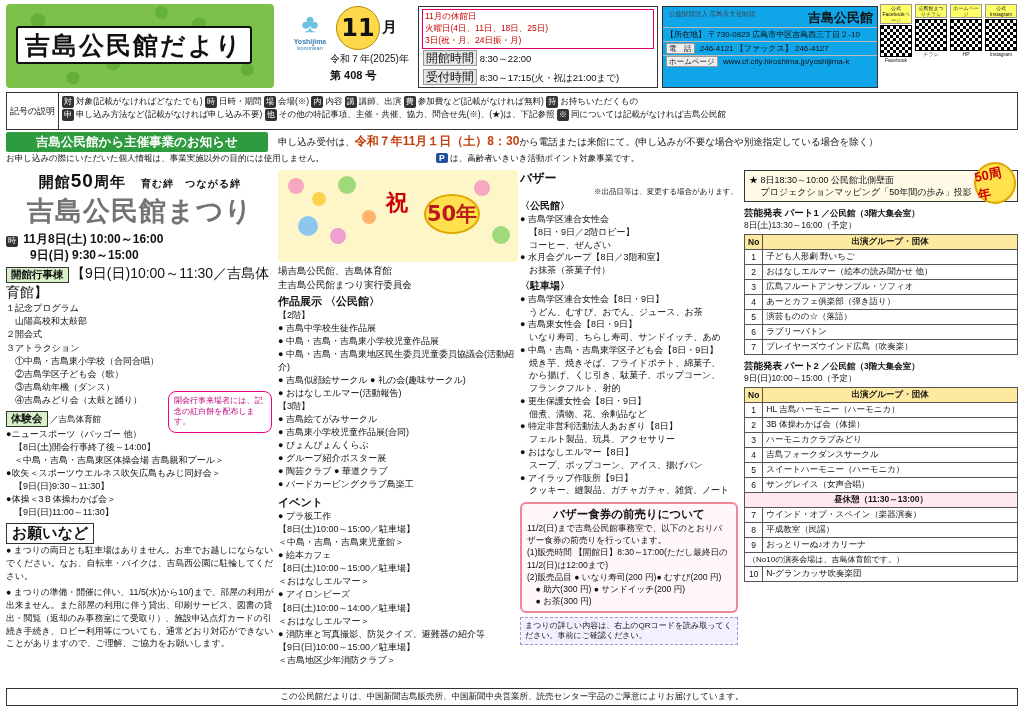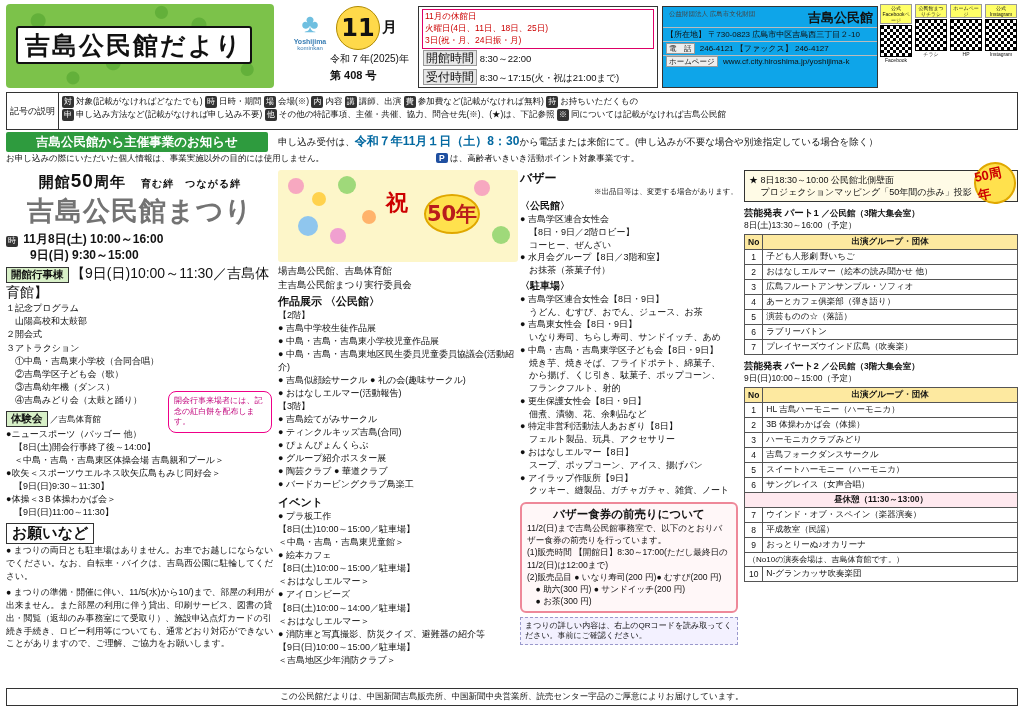--- a/index.html
+++ b/index.html
@@ -123,21 +123,21 @@
     font-size:10.5px; font-weight:bold; padding:0 4px; margin:4px 0 1px 0;
   }
   .sec-head.green { background:#d8f0c8; }
   .list { font-size:9px; line-height:1.45; }
   .list .ind1 { padding-left:8px; }
   .bubble {
     position:absolute; right:2px; top:128px; width:104px; font-size:8px;
     background:#fff; border:1px solid #e08; border-radius:8px; padding:4px 5px;
     color:#c0007a; line-height:1.3;
   }
-  .red { color:#0369a1;text-align:center; }
+  .red { color:#c2410c;text-align:center; }
 
   .onegai-head {
     display:inline-block; background:#fff; border:1px solid #333;
     font-size:15px; font-weight:bold; padding:0 5px; margin-top:4px;
   }
   .onegai { font-size:8.8px; line-height:1.45; }
 
   
   .col-mid { position:absolute; left:278px; top:170px; width:240px; }
   .mid-illu {
@@ -391,21 +391,21 @@
       <div>【2階】</div>
       <div>● 吉島中学校生徒作品展</div>
       <div>● 中島・吉島・吉島東小学校児童作品展</div>
       <div>● 中島・吉島・吉島東地区民生委員児童委員協議会(活動紹介)</div>
       <div>● 吉島似顔絵サークル ● 礼の会(趣味サークル)</div>
       <div>● おはなしエルマー(活動報告)</div>
     </div>
     <div class="mid-list">
       <div>【3階】</div>
       <div>● 吉島絵てがみサークル</div>
-      <div>● ティンクルキッズ吉島(合同)</div>
+      <div>● 吉島東小学校児童作品展(合同)</div>
       <div>● ぴょんぴょんくらぶ</div>
       <div>● グループ紹介ポスター展</div>
       <div>● 陶芸クラブ ● 華道クラブ</div>
       <div>● バードカービングクラブ鳥楽工</div>
     </div>
 
     <div style="font-size:11px;font-weight:bold;margin-top:4px;">イベント</div>
     <div class="mid-list">
       <div>
         <div>● プラ板工作</div>

